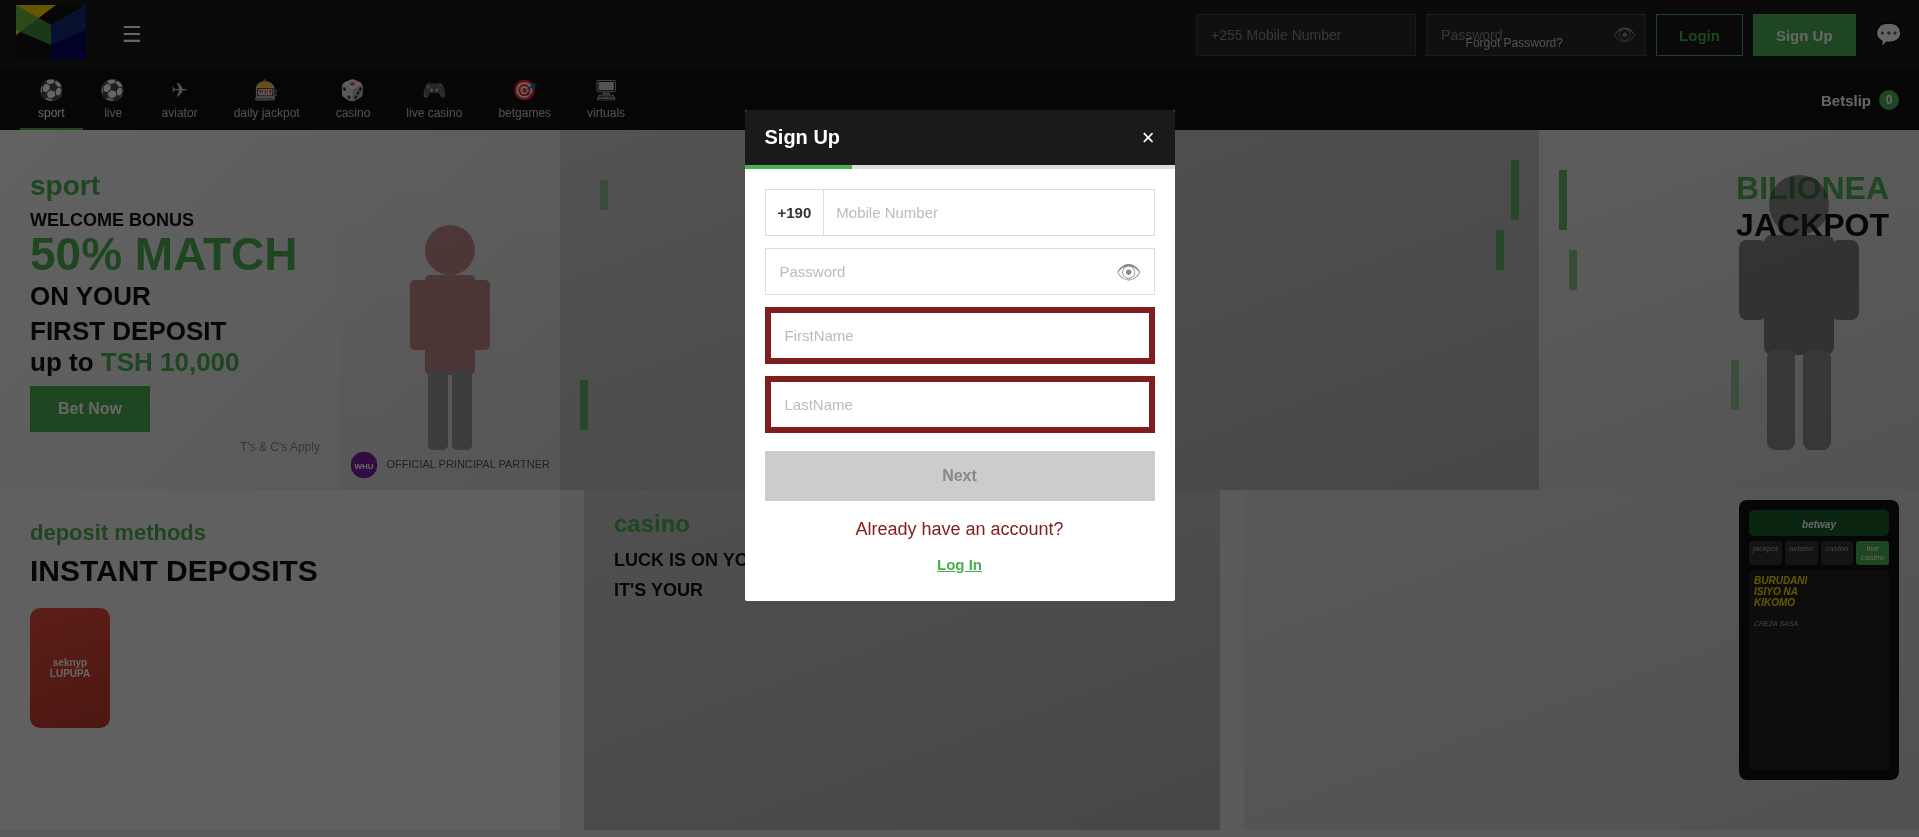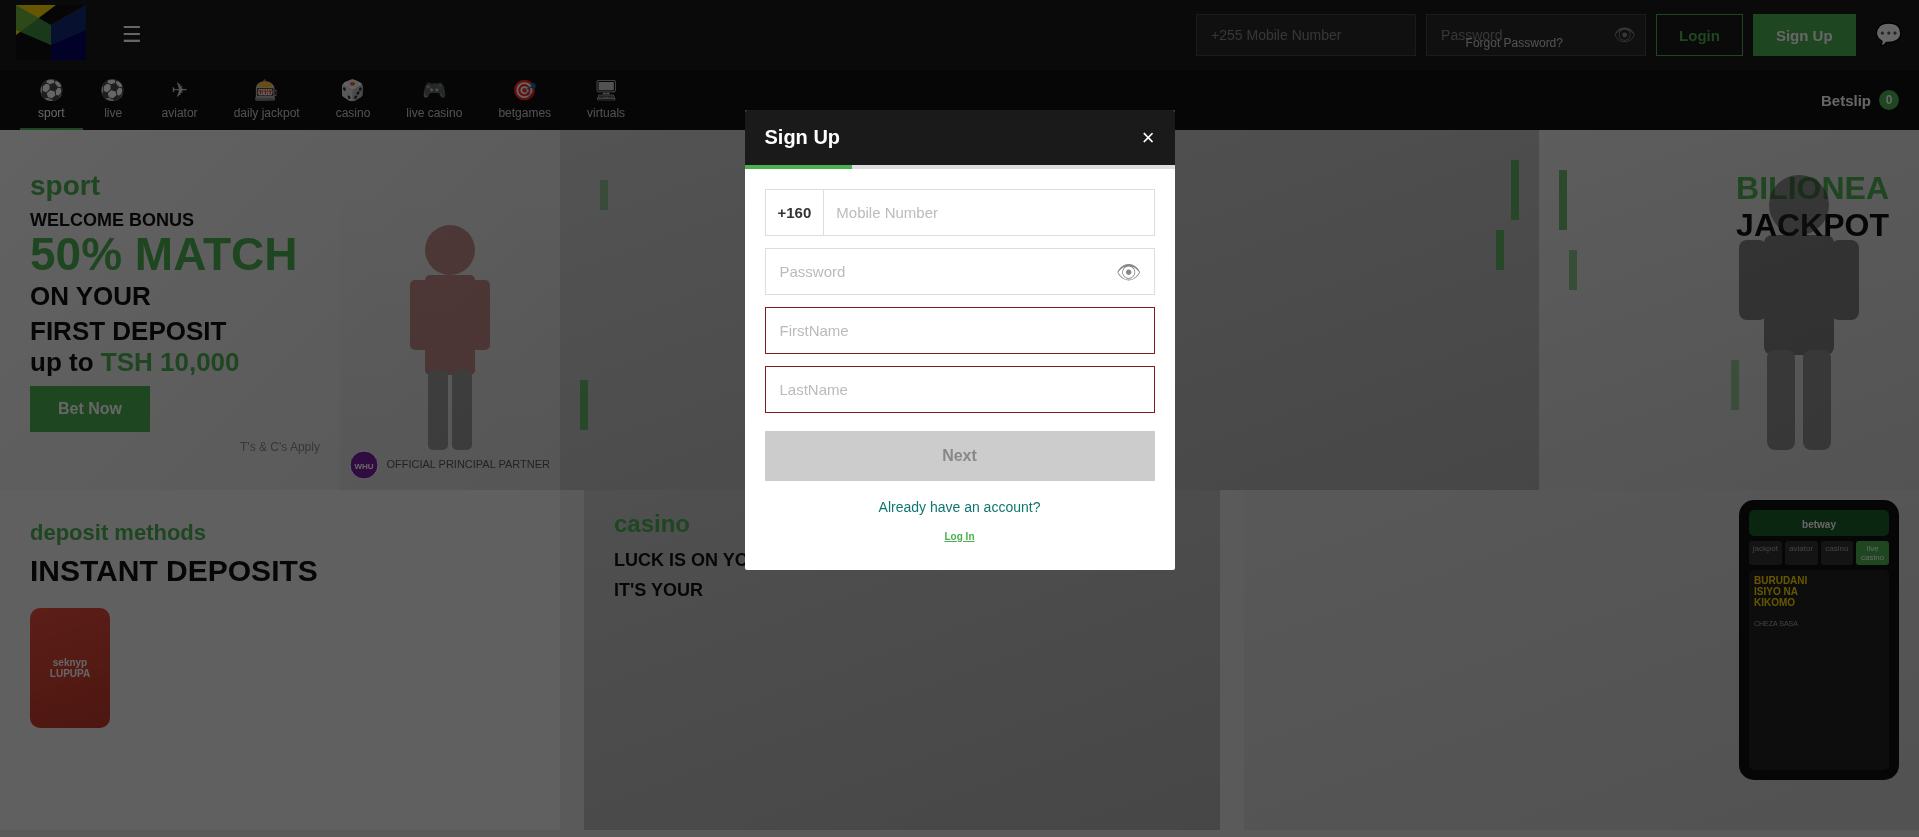--- a/index.html
+++ b/index.html
@@ -362,21 +362,21 @@
       width: 25%;
     }
     .modal-body {
       padding: 20px;
       display: flex;
       flex-direction: column;
       gap: 12px;
     }
     .modal-field {
       width: 100%;
-      border: 1px solid #7f1d1d;
+      border: 6px solid #7f1d1d;
       padding: 14px 14px;
       font-size: 15px;
       outline: none;
       color: #c2410c;
       background: white;
     }
     .modal-field::placeholder { color: #bbb; }
     .phone-field-wrapper {
       display: flex;
       align-items: center;
@@ -429,29 +429,29 @@
       border: none;
       padding: 16px;
       font-size: 16px;
       font-weight: bold;
       cursor: pointer;
       width: 100%;
       margin-top: 6px;
     }
     .already-account {
       text-align: center;
-      color: #0f766e;
-      font-size: 14px;
+      color: #7f1d1d;
+      font-size: 18px;
       margin-top: 6px;
     }
     .btn-log-in {
       display: block;
       text-align: center;
       color: #4CAF50;
-      font-size: 10px;
+      font-size: 15px;
       font-weight: bold;
       cursor: pointer;
       text-decoration: underline;
       margin-top: 4px;
       margin-bottom: 8px;
       background: none;
       border: none;
       width: 100%;
     }
   </style>
@@ -604,21 +604,21 @@
       </div>
       <div style="position:absolute;top:60px;left:30px;">
         <span style="color:#111;font-size:18px;font-weight:bold;">LUCK IS ON YOUR SIDE</span>
       </div>
       <div style="position:absolute;top:90px;left:30px;text-align:right;">
         <span style="color:#111;font-size:18px;font-weight:bold;">IT'S YOUR</span>
       </div>
     </div>
     <div class="banner2-right" style="background:linear-gradient(160deg,#ddd,#ccc);position:relative;">
 
-      <div style="position:absolute;right:20px;top:10px;width:160px;height:280px;background:#111;border-radius:15px;padding:10px;display:flex;flex-direction:column;align-items:center;">
+      <div style="position:absolute;right:20px;top:10px;width:160px;height:280px;background:#111;border-radius:8px;padding:10px;display:flex;flex-direction:column;align-items:center;font-style:italic;">
         <div style="width:100%;background:#1a5c2a;border-radius:5px;padding:4px;text-align:center;margin-bottom:5px;">
           <span style="color:white;font-size:10px;font-weight:bold;">betway</span>
         </div>
         <div style="width:100%;display:flex;gap:3px;margin-bottom:5px;">
           <div style="flex:1;background:#333;border-radius:3px;padding:3px;font-size:8px;color:#aaa;text-align:center;">jackpot</div>
           <div style="flex:1;background:#333;border-radius:3px;padding:3px;font-size:8px;color:#aaa;text-align:center;">aviator</div>
           <div style="flex:1;background:#333;border-radius:3px;padding:3px;font-size:8px;color:#aaa;text-align:center;">casino</div>
           <div style="flex:1;background:#4CAF50;border-radius:3px;padding:3px;font-size:8px;color:white;text-align:center;">live casino</div>
         </div>
         <div style="width:100%;background:#222;border-radius:5px;flex:1;padding:5px;">
@@ -639,21 +639,21 @@
       <button class="modal-close">×</button>
     </div>
 
     <div class="modal-progress-bar">
       <div class="modal-progress-fill"></div>
     </div>
 
     <div class="modal-body">
 
       <div class="phone-field-wrapper">
-        <span class="phone-prefix">+160</span>
+        <span class="phone-prefix">+190</span>
         <input type="tel" placeholder="Mobile Number" style="">
       </div>
 
       <div class="password-field-wrapper">
         <input type="password" placeholder="Password" style="">
         <span class="eye-icon-modal">👁</span>
       </div>
 
       <input class="modal-field" type="text" placeholder="FirstName" style="">
 

